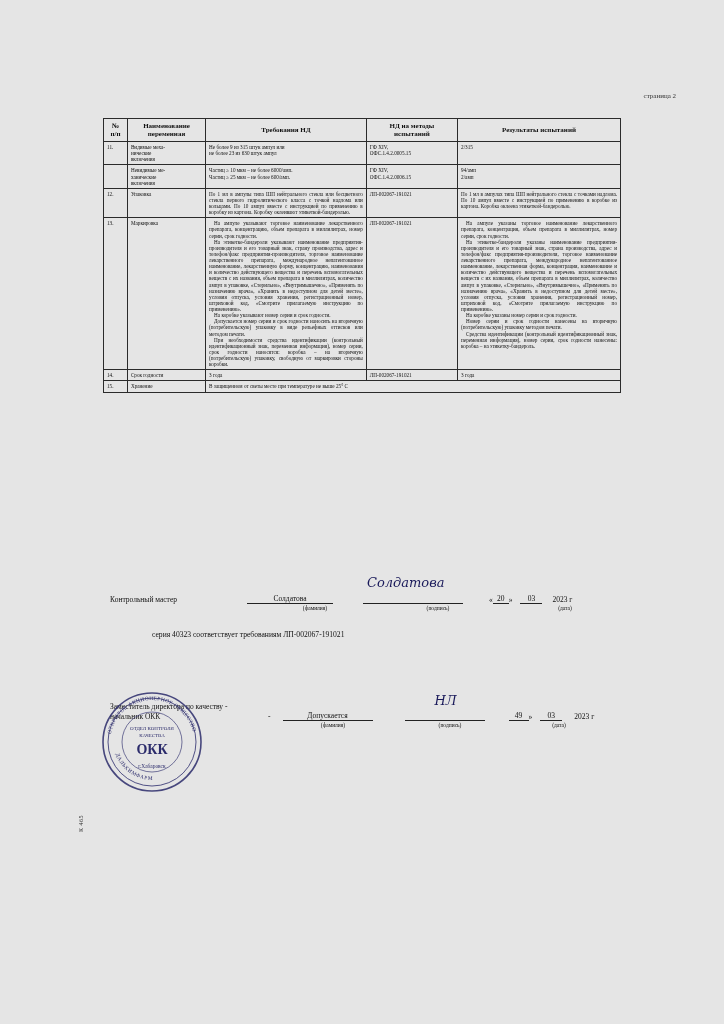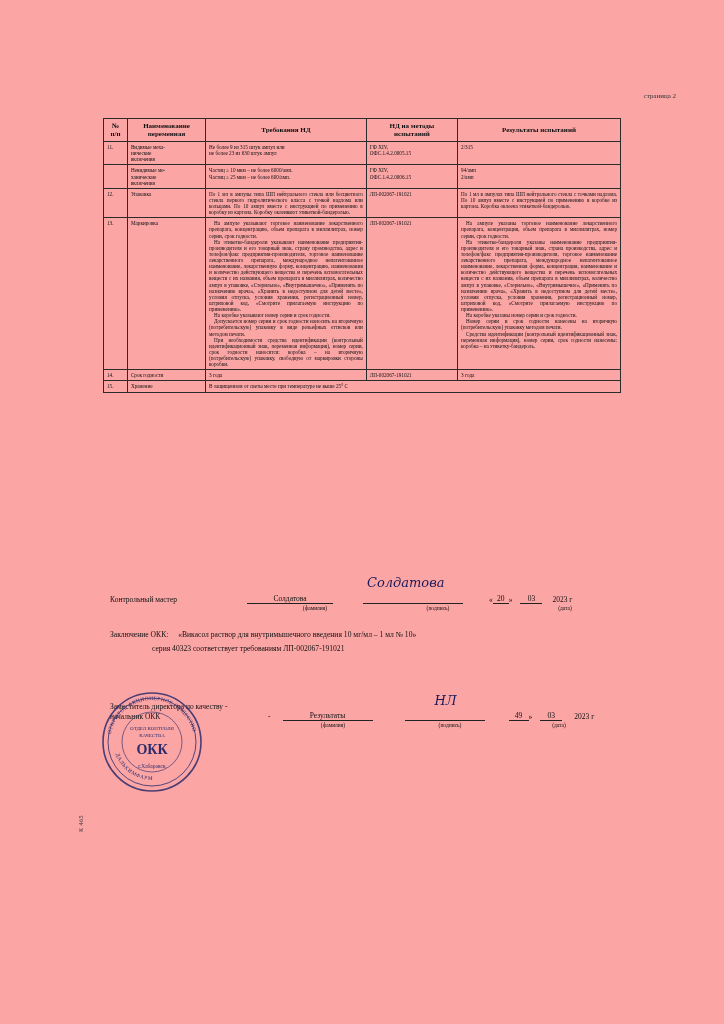--- a/index.html
+++ b/index.html
@@ -11,21 +11,21 @@
     width: 724px;
     height: 1024px;
     position: relative;
     font-family: "Liberation Serif", serif;
     color: #111;
     overflow: hidden;
   }
   .page {
     position: absolute;
     inset: 0;
-    background: #fca5a5;
+    background: #e5e5e5;
   }
   .page-number {
     position: absolute;
     top: 92px;
     right: 48px;
     font-size: 7px;
     color: #333;
   }
   table.main {
     position: absolute;
@@ -265,38 +265,33 @@
       <span style="width:162px;"></span>
       <span class="lbl-small" style="width:86px; text-align:center;">(фамилия)</span>
       <span style="width:30px;"></span>
       <span class="lbl-small" style="width:100px; text-align:center;">(подпись)</span>
       <span style="width:42px;"></span>
       <span class="lbl-small" style="width:70px; text-align:center;">(дата)</span>
     </div>
   </div>
 
   <div class="concl">
-    <div>
-      <span>Заключение ОКК:</span>
-      <span style="display:inline-block;width:6px;"></span>
-      <span>«Викасол  раствор для внутримышечного введения  10 мг/мл – 1 мл № 10»</span>
-    </div>
     <div style="margin-left:42px;">серия 40323 соответствует  требованиям ЛП-002067-191021</div>
   </div>
 
   <div class="head-block">
     <div class="flex-line">
       <span style="display:inline-block; width:150px; line-height:1.25;">
         <span>Заместитель директора по качеству -</span><br>
         <span>начальник ОКК</span>
       </span>
       <span style="width:8px;"></span>
       <span>-</span>
       <span style="width:12px;"></span>
-      <span class="underline" style="width:90px;">Результаты</span>
+      <span class="underline" style="width:90px;">Допускается</span>
       <span style="width:32px;"></span>
       <span class="underline" style="width:80px; position:relative; height:14px;">
         <span class="sig-script" style="position:absolute; left:30px; top:-13px;">НЛ</span>
       </span>
       <span style="width:24px;"></span>
       <span class="underline" style="width:20px;">49</span>
       <span>»</span>
       <span style="width:8px;"></span>
       <span class="underline" style="width:22px;">03</span>
       <span style="width:12px;"></span>

